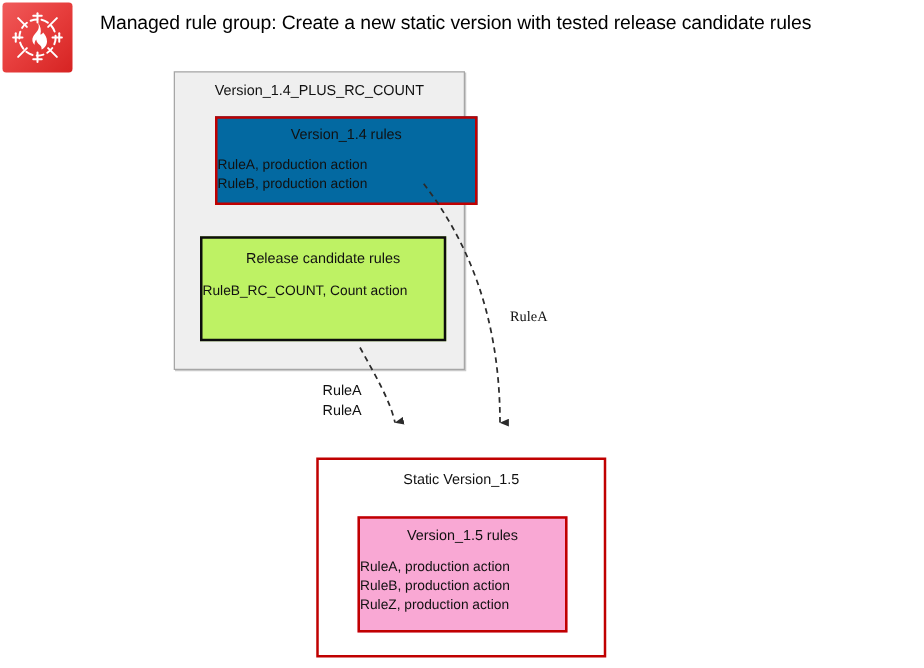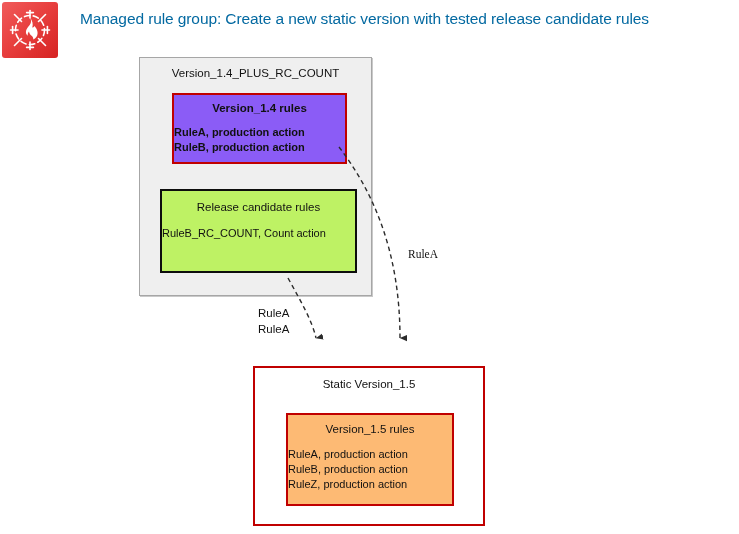--- a/index.html
+++ b/index.html
@@ -29,21 +29,21 @@
   #waf-icon svg { display: block; }
 
   
   #page-title {
     position: absolute;
     left: 80px;
     top: 10px;
     font-size: 15.5px;
     letter-spacing: -0.1px;
     white-space: nowrap;
-    color: #0369a1;
+    color: #000000;
   }
 
   
   .box {
     position: absolute;
     box-sizing: border-box;
   }
   .box-title {
     text-align: center;
     font-size: 11.5px;
@@ -66,25 +66,24 @@
     background: #efefef;
     border: 1px solid #a6a6a6;
     box-shadow: 1px 1px 0 0 #c9c9c9;
   }
   #grp-outer > .box-title { margin-top: 9px; }
 
   
   #grp-v14 {
     left: 172px;
     top: 93px;
-    width: 175px;
+    width: 210px;
     height: 71px;
-    background: #8b5cf6;
+    background: #0369a1;
     border: 2px solid #c00000;
-    font-weight: bold;
   }
   #grp-v14 > .box-title { margin-top: 7px; }
   #grp-v14 > .box-lines { margin-top: 11px; }
 
   
   #grp-rc {
     left: 160px;
     top: 189px;
     width: 197px;
     height: 84px;
@@ -104,21 +103,21 @@
     border: 2px solid #c00000;
   }
   #grp-static > .box-title { margin-top: 10px; }
 
   
   #grp-v15 {
     left: 286px;
     top: 413px;
     width: 168px;
     height: 93px;
-    background: #fdba74;
+    background: #f9a8d4;
     border: 2px solid #c00000;
   }
   #grp-v15 > .box-title { margin-top: 8px; }
   #grp-v15 > .box-lines { margin-top: 12px; }
 
   
   .edge-label {
     position: absolute;
     font-size: 11.5px;
     color: #111111;

